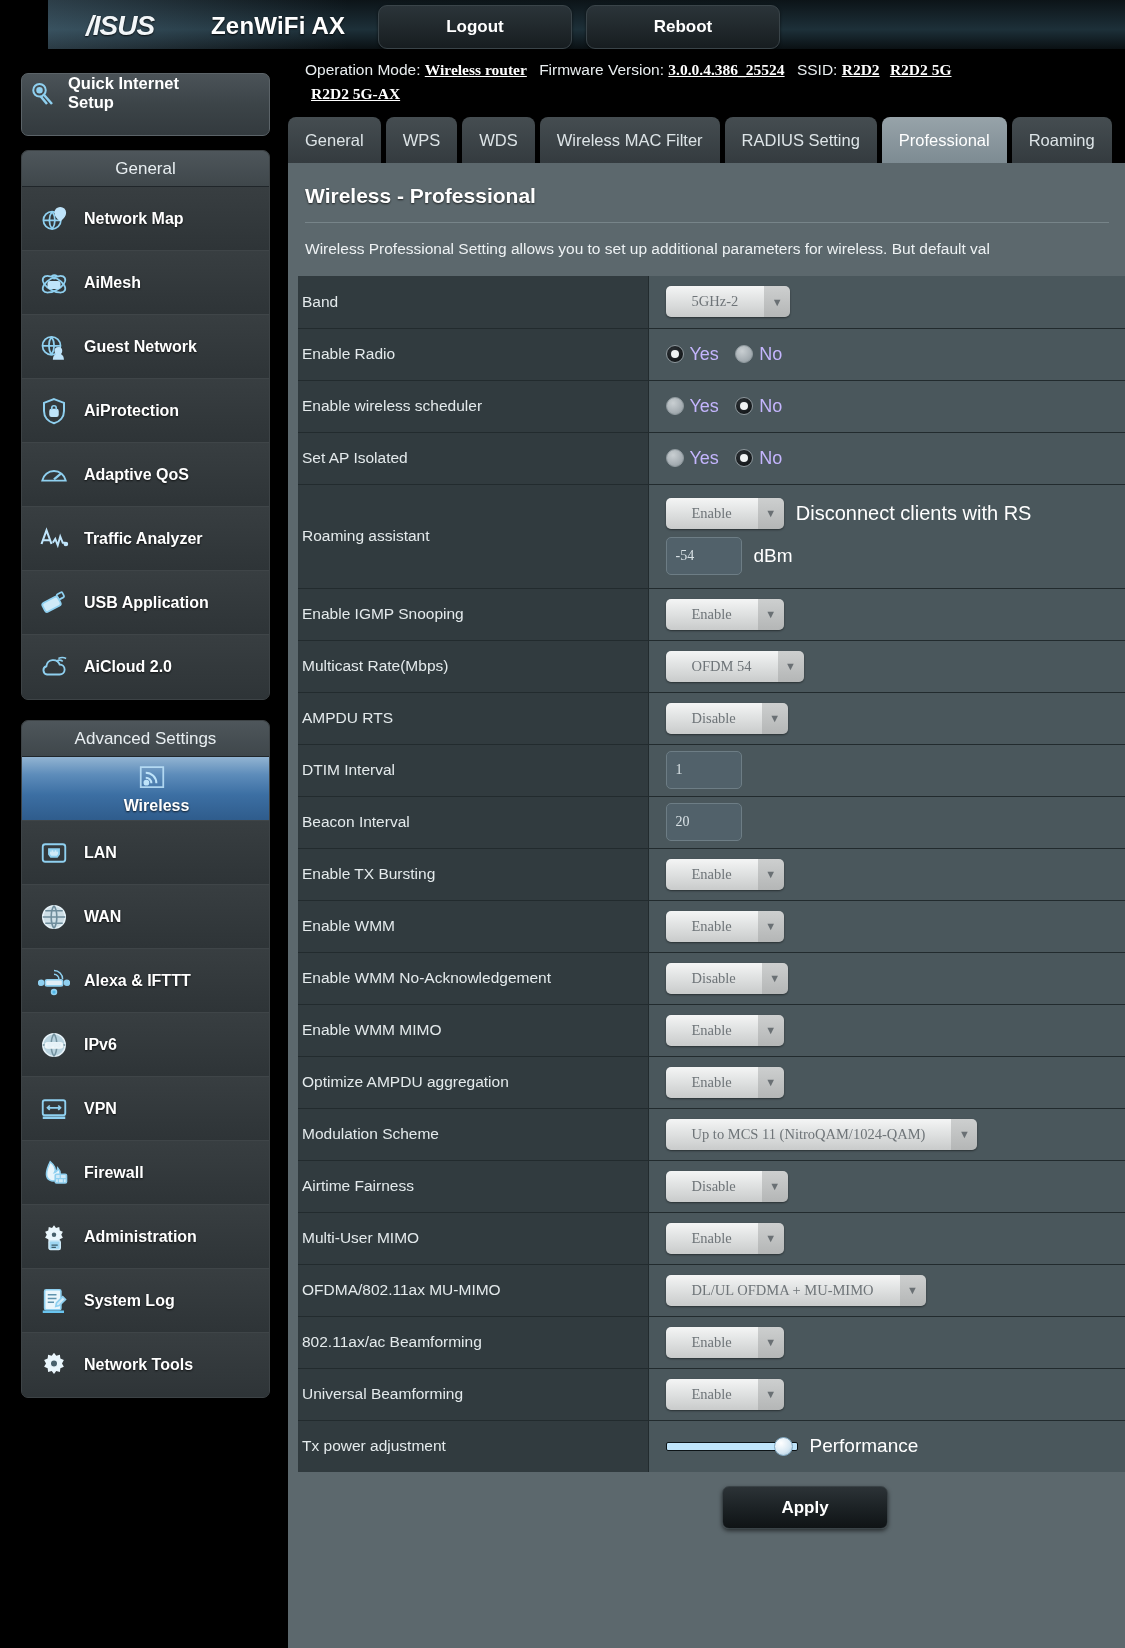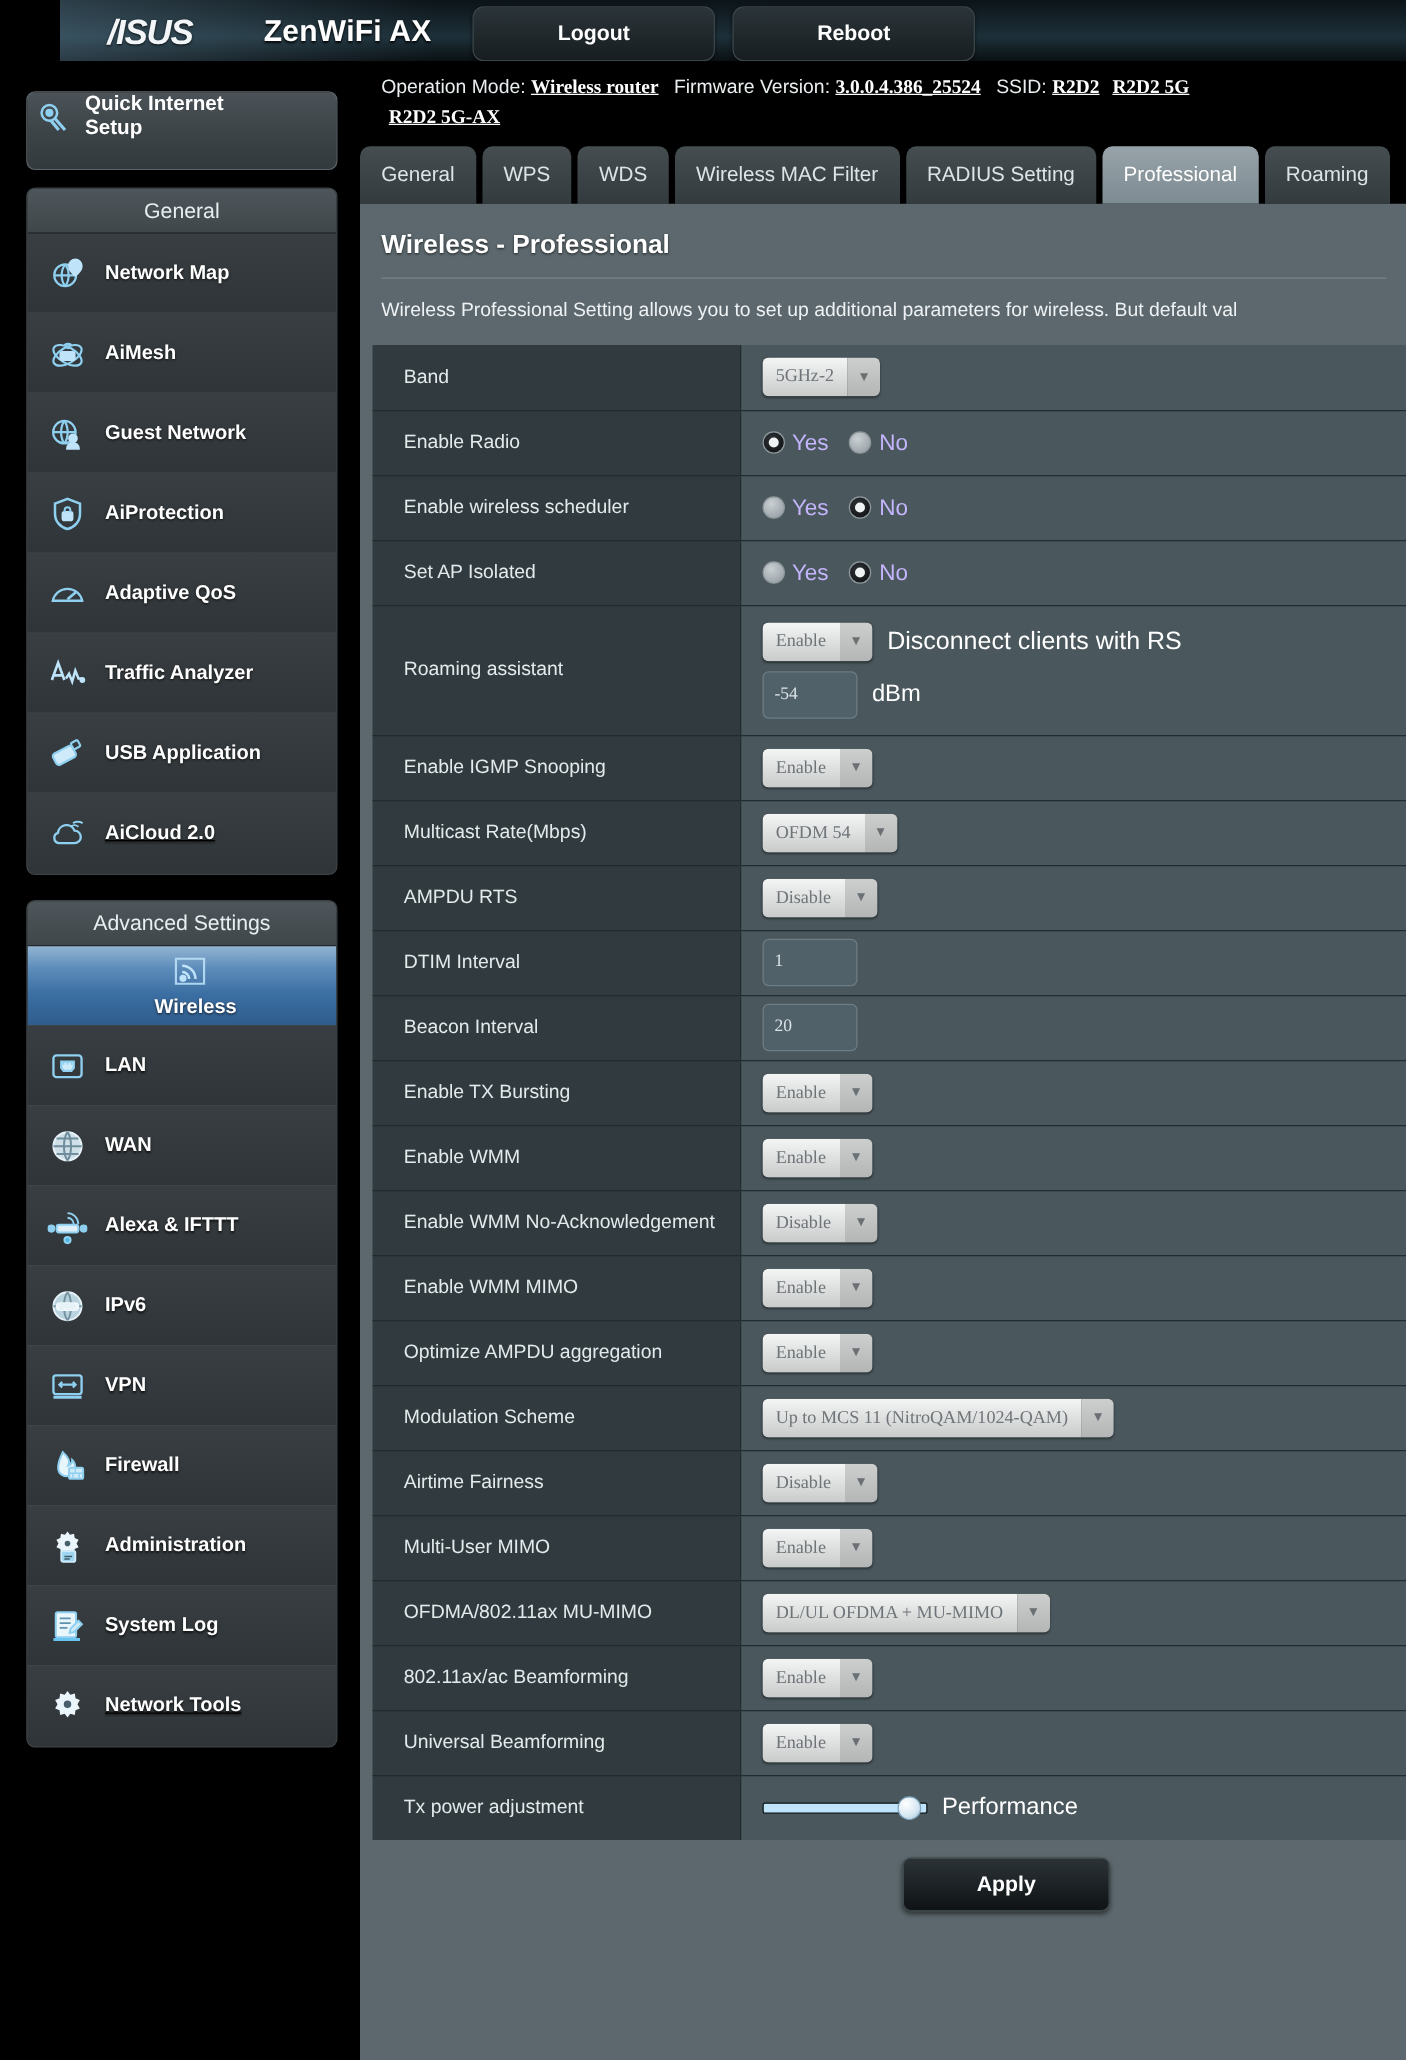--- a/index.html
+++ b/index.html
@@ -81,21 +81,21 @@
   .group-head {
     height: 36px; background: linear-gradient(180deg,#4e565b,#3f474b);
     color: #e8eef1; font-size: 17px; display:flex; align-items:center; justify-content:center;
     border-bottom: 1px solid #20262a;
   }
   .navitem {
     height: 64px; display: flex; align-items: center; padding-left: 12px;
     border-bottom: 1px solid #3f4548; cursor: pointer;
     background: linear-gradient(180deg,#383e41,#2e3437);
   }
-  .navitem:last-child { border-bottom: none; text-decoration: underline; }
+  .navitem:last-child { border-bottom: none; }
   .navitem.active {
     background: linear-gradient(180deg,#92b4d2 0%, #5d8cba 28%, #3c6fa3 60%, #2f5c8c 100%);
     flex-direction: column;
   }
   .navitem .nav-label {
     font-size: 16px; font-weight: bold; color: #ffffff; margin-left: 10px;
     text-shadow: 0 1px 2px rgba(0,0,0,.75);
   }
   .nav-ico { width: 40px; height: 40px; flex: 0 0 40px; display:flex; align-items:center; justify-content:center; }
   .nav-ico svg { display:block; }
@@ -127,35 +127,35 @@
     position: absolute; left: 17px; top: 77px; width: 860px;
     font-size: 15.5px; color: #eef2f4; white-space: nowrap; overflow: hidden;
   }
 
   table.settings {
     position: absolute; left: 10px; top: 113px; width: 827px;
     border-collapse: collapse; table-layout: fixed;
   }
   table.settings td { border-bottom: 1px solid #222b2e; vertical-align: middle; }
   td.lbl {
-    width: 294px; background: #313b3f; color: #e4eaec; font-size: 15.5px;
-    padding: 0 0 0 25px; height: 52px; border-right: 1px solid #222b2e;
+    width: 350px; background: #313b3f; color: #e4eaec; font-size: 15.5px;
+    padding: 0 0 0 4px; height: 52px; border-right: 1px solid #222b2e;
   }
   td.val { background: #4a575c; padding: 0 0 0 17px; height: 52px; }
 
   
   .sel {
     display: inline-flex; align-items: stretch; height: 31px;
     border-radius: 5px; overflow: hidden; vertical-align: middle;
     box-shadow: 0 1px 2px rgba(0,0,0,.45); cursor: pointer;
   }
   .sel .sel-txt {
     background: linear-gradient(180deg,#f4f5f5 0%, #dfe1e1 48%, #c9cbcb 100%);
     color: #6e7478; font-size: 14.5px; font-family: "Liberation Serif", serif;
-    display: flex; align-items: center; padding: 0 11px; white-space: nowrap;
+    display: flex; align-items: center; padding: 0 26px; white-space: nowrap;
   }
   .sel .sel-arrow {
     width: 26px; background: linear-gradient(180deg,#cdcfcf,#b4b6b6);
     display: flex; align-items: center; justify-content: center;
     color: #6a7074; font-size: 11px;
   }
   .sel.wide .sel-txt { min-width: 0; }
 
   .txtbox {
     display: inline-flex; align-items: center; height: 38px; width: 76px;

